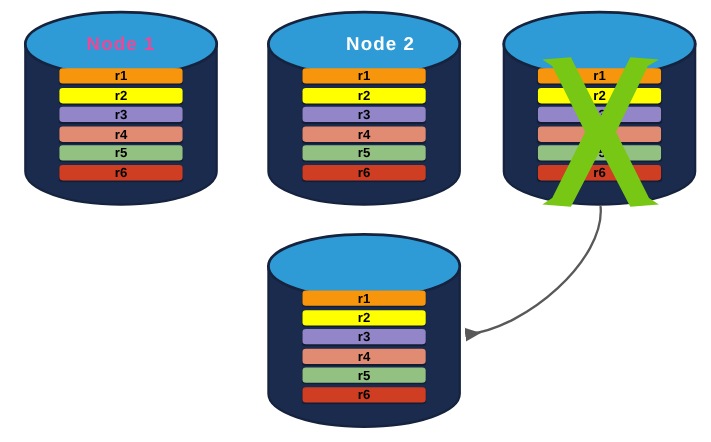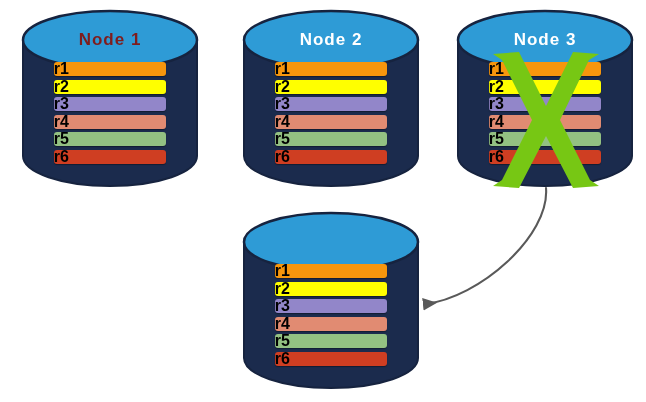--- a/index.html
+++ b/index.html
@@ -39,23 +39,24 @@
   .rows {
     position: absolute;
     left: 0;
     width: 100%;
   }
   .row {
     position: absolute;
     height: 14px;
     border-radius: 3px;
     box-shadow: 0 1px 1px rgba(0,0,0,0.35);
+    text-align: center;
     color: #000000;
     font-weight: bold;
-    font-size: 16px;
+    font-size: 12px;
     line-height: 14px;
     font-family: "Liberation Sans", sans-serif;
   }
   .xmark {
     position: absolute;
     pointer-events: none;
   }
   .arrow-layer {
     position: absolute;
     left: 0;
@@ -69,51 +70,50 @@
 <body>
 
 <div id="canvas">
 
   <div id="nodes-container">
       <div class="node" style="left: 22px; top: 10px; width: 176px; height: 176px;">
         <svg width="176" height="176" viewBox="0 0 176 176">
           <path d="M 1,30 L 1,146 A 87,30 0 0 0 175,146 L 175,30 Z" fill="#1b2b4d" stroke="#16233f" stroke-width="2"></path>
           <ellipse cx="88" cy="30" rx="87" ry="29" fill="#2e9bd6" stroke="#16233f" stroke-width="2.5"></ellipse>
         </svg>
-        <div class="node-title" style="top: 20px; color: #7f1d1d;">Node 1</div>
+        <div class="node-title" style="top: 20px; color: #ec4899;">Node 1</div>
         <div class="rows">
           <div class="row" style="left: 31.68px; width: 112.64px; top: 52px; background: rgb(247, 150, 13); color: rgb(0, 0, 0);">r1</div>
           <div class="row" style="left: 31.68px; width: 112.64px; top: 69.5px; background: rgb(255, 255, 0); color: rgb(0, 0, 0);">r2</div>
           <div class="row" style="left: 31.68px; width: 112.64px; top: 87px; background: rgb(146, 134, 201); color: rgb(0, 0, 0);">r3</div>
           <div class="row" style="left: 31.68px; width: 112.64px; top: 104.5px; background: rgb(225, 139, 114); color: rgb(0, 0, 0);">r4</div>
           <div class="row" style="left: 31.68px; width: 112.64px; top: 122px; background: rgb(147, 193, 130); color: rgb(0, 0, 0);">r5</div>
           <div class="row" style="left: 31.68px; width: 112.64px; top: 139.5px; background: rgb(207, 62, 34); color: rgb(0, 0, 0);">r6</div>
         </div>
       </div>
-      <div class="node" style="left: 243px; top: 10px; width: 176px; height: 176px;">
+      <div class="node" style="left: 243px; top: 10px; width: 176px; height: 176px; padding-left: 30px;">
         <svg width="176" height="176" viewBox="0 0 176 176">
           <path d="M 1,30 L 1,146 A 87,30 0 0 0 175,146 L 175,30 Z" fill="#1b2b4d" stroke="#16233f" stroke-width="2"></path>
           <ellipse cx="88" cy="30" rx="87" ry="29" fill="#2e9bd6" stroke="#16233f" stroke-width="2.5"></ellipse>
         </svg>
         <div class="node-title" style="top: 20px; color: rgb(255, 255, 255);">Node 2</div>
         <div class="rows">
           <div class="row" style="left: 31.68px; width: 112.64px; top: 52px; background: rgb(247, 150, 13); color: rgb(0, 0, 0);">r1</div>
           <div class="row" style="left: 31.68px; width: 112.64px; top: 69.5px; background: rgb(255, 255, 0); color: rgb(0, 0, 0);">r2</div>
           <div class="row" style="left: 31.68px; width: 112.64px; top: 87px; background: rgb(146, 134, 201); color: rgb(0, 0, 0);">r3</div>
           <div class="row" style="left: 31.68px; width: 112.64px; top: 104.5px; background: rgb(225, 139, 114); color: rgb(0, 0, 0);">r4</div>
           <div class="row" style="left: 31.68px; width: 112.64px; top: 122px; background: rgb(147, 193, 130); color: rgb(0, 0, 0);">r5</div>
           <div class="row" style="left: 31.68px; width: 112.64px; top: 139.5px; background: rgb(207, 62, 34); color: rgb(0, 0, 0);">r6</div>
         </div>
       </div>
       <div class="node" style="left: 457px; top: 10px; width: 176px; height: 176px;">
         <svg width="176" height="176" viewBox="0 0 176 176">
           <path d="M 1,30 L 1,146 A 87,30 0 0 0 175,146 L 175,30 Z" fill="#1b2b4d" stroke="#16233f" stroke-width="2"></path>
           <ellipse cx="88" cy="30" rx="87" ry="29" fill="#2e9bd6" stroke="#16233f" stroke-width="2.5"></ellipse>
         </svg>
-        <div class="node-title" style="top: 20px; color: rgb(255, 255, 255);">Node 3</div>
         <div class="rows">
           <div class="row" style="left: 31.68px; width: 112.64px; top: 52px; background: rgb(247, 150, 13); color: rgb(0, 0, 0);">r1</div>
           <div class="row" style="left: 31.68px; width: 112.64px; top: 69.5px; background: rgb(255, 255, 0); color: rgb(0, 0, 0);">r2</div>
           <div class="row" style="left: 31.68px; width: 112.64px; top: 87px; background: rgb(146, 134, 201); color: rgb(0, 0, 0);">r3</div>
           <div class="row" style="left: 31.68px; width: 112.64px; top: 104.5px; background: rgb(225, 139, 114); color: rgb(0, 0, 0);">r4</div>
           <div class="row" style="left: 31.68px; width: 112.64px; top: 122px; background: rgb(147, 193, 130); color: rgb(0, 0, 0);">r5</div>
           <div class="row" style="left: 31.68px; width: 112.64px; top: 139.5px; background: rgb(207, 62, 34); color: rgb(0, 0, 0);">r6</div>
         </div>
         <svg class="xmark" width="112" height="140" viewBox="0 0 112 140" style="left: 33px; top: 40px;">
           <path d="M 3,4 L 29,2 L 56,56 L 83,2 L 109,4 L 99,10 L 70,70 L 100,130 L 109,136 L 83,138 L 56,86 L 29,138 L 3,136 L 12,130 L 42,70 L 12,10 Z" fill="#77c714"></path>

